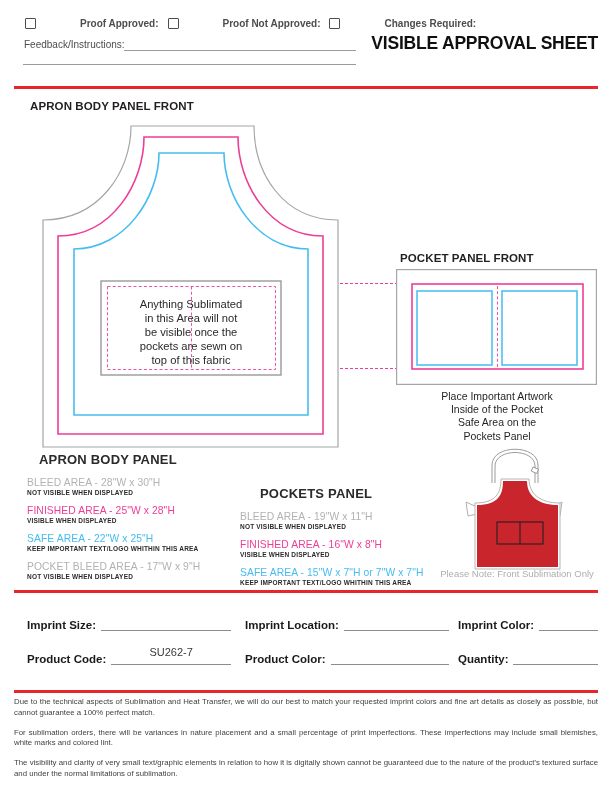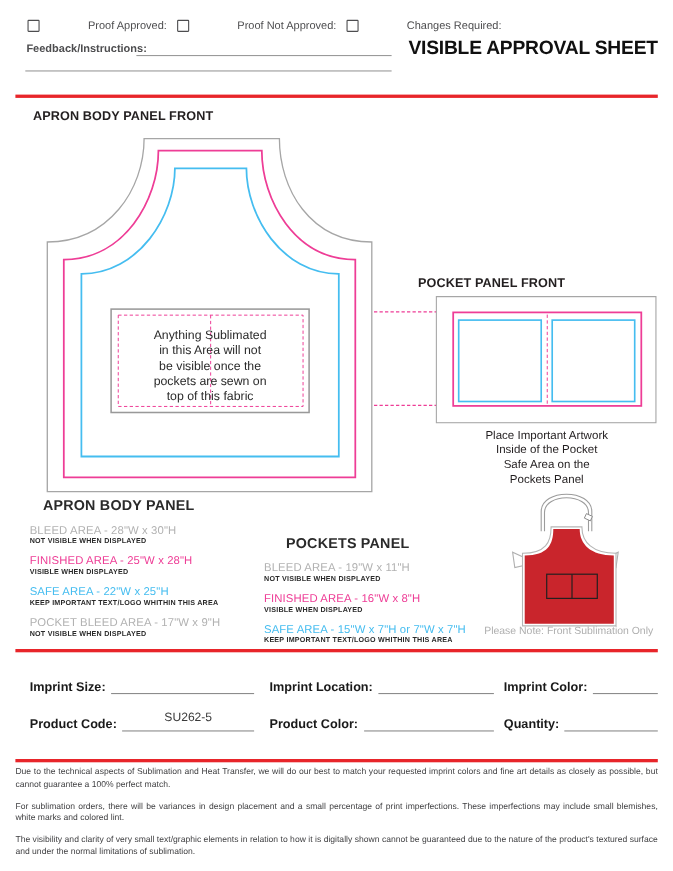--- a/index.html
+++ b/index.html
@@ -6,32 +6,32 @@
   html,body { background:#fff; }
   body { font-family:"Liberation Sans", sans-serif; }
   #page { position:relative; width:612px; height:792px; background:#fff; overflow:hidden; }
 
   .abs { position:absolute; }
 
   
   .checkbox-row { left:25px; top:18px; display:flex; align-items:center; gap:9px; }
   .cb-group { display:flex; align-items:center; gap:5px; }
   .cb-box { width:11px; height:11px; border:1.6px solid #4d4d4f; border-radius:1px; background:#fff; display:inline-block; }
-  .cb-label { font-size:10px; font-weight:400; color:#4d4d4f;padding-left:39px; }
-  .feedback-label { left:24px; top:39px; font-size:10px; font-weight:700; color:#4d4d4f; }
+  .cb-label { font-size:10px; font-weight:700; color:#4d4d4f;padding-left:39px; }
+  .feedback-label { left:24px; top:39px; font-size:10px; font-weight:400; color:#4d4d4f; }
   .fb-line1 { left:124px; top:38px; width:232px; height:13px; border-bottom:1.2px solid #9a9a9a; }
   .fb-line2 { left:23px; top:52px; width:333px; height:13px; border-bottom:1.2px solid #9a9a9a; }
   .sheet-title { right:14px; top:33px; font-size:17.5px; font-weight:700; letter-spacing:-0.2px; color:#101010; }
   .rule-red { left:14px; width:584px; height:2.5px; background:#e8252a; }
   .rule-1 { top:86px; } .rule-2 { top:590px; } .rule-3 { top:690px; }
 
   
   .diagram-title { font-size:11.5px; font-weight:700; color:#231f20; text-align:left; letter-spacing:0.1px; }
   .apron-title { left:30px; top:100px; width:315px; }
-  .pocket-title { left:380px; top:252px; width:201px; }
+  .pocket-title { left:400px; top:252px; width:201px; }
   .pocket-note { left:392px; top:390px; width:210px; text-align:center; font-size:10.5px; line-height:13.2px; color:#231f20; }
   .preview-note { left:437px; top:568px; width:160px; text-align:center; font-size:9.5px; color:#aeaeae; }
 
   .svg-apron { left:30px; top:120px; }
   .svg-pocket { left:396px; top:269px; }
   .svg-preview { left:455px; top:443px; }
 
   .connector { height:0; border-top:1.6px dashed #ee3d96; }
   .connector-top { left:340px; top:283px; width:58px; }
   .connector-bottom { left:340px; top:368px; width:58px; }
@@ -184,32 +184,32 @@
     <span class="field-line"></span>
   </div>
   <div class="abs field f-r1 f-c2">
     <span class="field-label">Imprint Location:</span>
     <span class="field-line"></span>
   </div>
 
   <div class="abs field f-r2 f-c1">
     <span class="field-label">Product Code:</span>
     <span class="field-line">
-      <span class="field-value">SU262-5</span>
+      <span class="field-value">SU262-7</span>
     </span>
   </div>
   <div class="abs field f-r2 f-c3">
     <span class="field-label">Quantity:</span>
     <span class="field-line"></span>
   </div>
   <div class="abs field f-r2 f-c2">
     <span class="field-label">Product Color:</span>
     <span class="field-line"></span>
   </div>
 
   <div class="abs rule-red rule-3"></div>
   <div class="abs footer-text">
     <p>Due to the technical aspects of Sublimation and Heat Transfer, we will do our best to match your requested imprint colors and fine art details as closely as possible, but cannot guarantee a 100% perfect match.</p>
-    <p>For sublimation orders, there will be variances in design placement and a small percentage of print imperfections. These imperfections may include small blemishes, white marks and colored lint.</p>
+    <p>For sublimation orders, there will be variances in nature placement and a small percentage of print imperfections. These imperfections may include small blemishes, white marks and colored lint.</p>
     <p>The visibility and clarity of very small text/graphic elements in relation to how it is digitally shown cannot be guaranteed due to the nature of the product's textured surface and under the normal limitations of sublimation.</p>
   </div>
 
 </div>
 
 </body></html>

